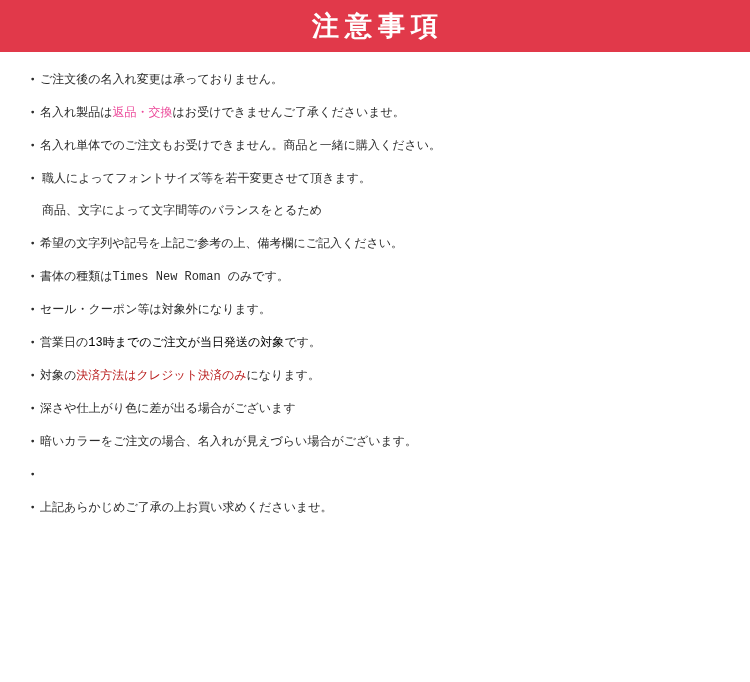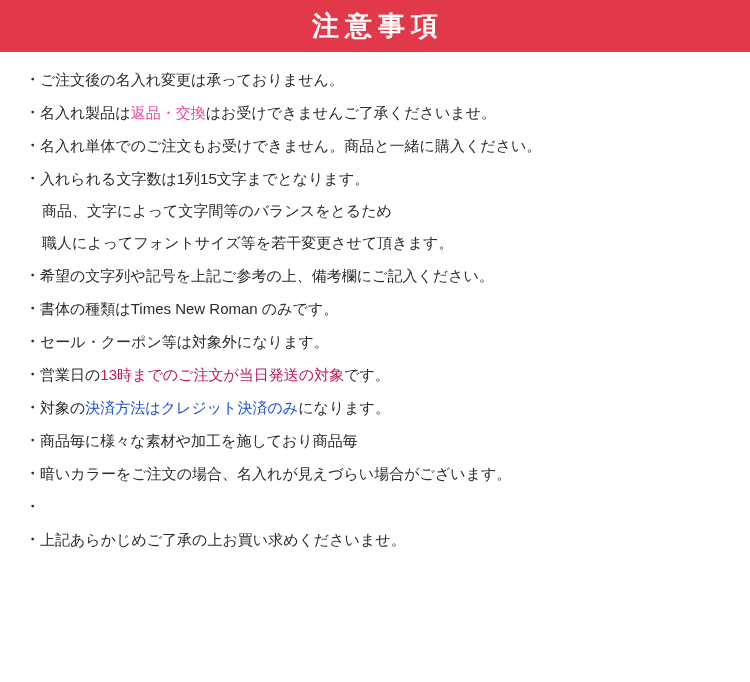--- a/index.html
+++ b/index.html
@@ -49,24 +49,25 @@
     width: 16px;
     flex: 0 0 16px;
     font-size: 17px;
     line-height: 32px;
     color: #2b2b2b;
   }
   .note-lines {
     flex: 1 1 auto;
   }
   .note-line {
-    font-size: 15px;
+    font-size: 12px;
     line-height: 32px;
     white-space: pre-wrap;
     color: #2b2b2b;
+    font-family: Liberation Mono, monospace;
   }
   .note-line.indent {
     padding-left: 2px;
   }
   .em {
     color: #e1394a;
   }
 </style>
 </head>
 <body>
@@ -92,23 +93,22 @@
       </div>
       <div class="note-item">
         <div class="bullet">・</div>
         <div class="note-lines">
           <div class="note-line"><span>名入れ単体でのご注文もお受けできません。商品と一緒に購入ください。</span></div>
         </div>
       </div>
       <div class="note-item">
         <div class="bullet">・</div>
         <div class="note-lines">
-          <div class="note-line"><span>入れられる文字数は1列15文字までとなります。</span></div>
+          <div class="note-line indent"><span>職人によってフォントサイズ等を若干変更させて頂きます。</span></div>
           <div class="note-line indent"><span>商品、文字によって文字間等のバランスをとるため</span></div>
-          <div class="note-line indent"><span>職人によってフォントサイズ等を若干変更させて頂きます。</span></div>
         </div>
       </div>
       <div class="note-item">
         <div class="bullet">・</div>
         <div class="note-lines">
           <div class="note-line"><span>希望の文字列や記号を上記ご参考の上、備考欄にご記入ください。</span></div>
         </div>
       </div>
       <div class="note-item">
         <div class="bullet">・</div>
@@ -118,33 +118,33 @@
       </div>
       <div class="note-item">
         <div class="bullet">・</div>
         <div class="note-lines">
           <div class="note-line"><span>セール・クーポン等は対象外になります。</span></div>
         </div>
       </div>
       <div class="note-item">
         <div class="bullet">・</div>
         <div class="note-lines">
-          <div class="note-line"><span>営業日の</span><span class="em" style="color: #be185d;">13時までのご注文が当日発送の対象</span><span>です。</span></div>
+          <div class="note-line"><span>営業日の</span><span class="em" style="color: #000000;">13時までのご注文が当日発送の対象</span><span>です。</span></div>
         </div>
       </div>
       <div class="note-item">
         <div class="bullet">・</div>
         <div class="note-lines">
-          <div class="note-line"><span>対象の</span><span class="em" style="color: #1d4ed8;">決済方法はクレジット決済のみ</span><span>になります。</span></div>
+          <div class="note-line"><span>対象の</span><span class="em" style="color: #b91c1c;">決済方法はクレジット決済のみ</span><span>になります。</span></div>
         </div>
       </div>
       <div class="note-item">
         <div class="bullet">・</div>
         <div class="note-lines">
-          <div class="note-line"><span>商品毎に様々な素材や加工を施しており商品毎</span></div>
+          <div class="note-line"><span>深さや仕上がり色に差が出る場合がございます</span></div>
         </div>
       </div>
       <div class="note-item">
         <div class="bullet">・</div>
         <div class="note-lines">
           <div class="note-line"><span>暗いカラーをご注文の場合、名入れが見えづらい場合がございます。</span></div>
         </div>
       </div>
       <div class="note-item">
         <div class="bullet">・</div>

